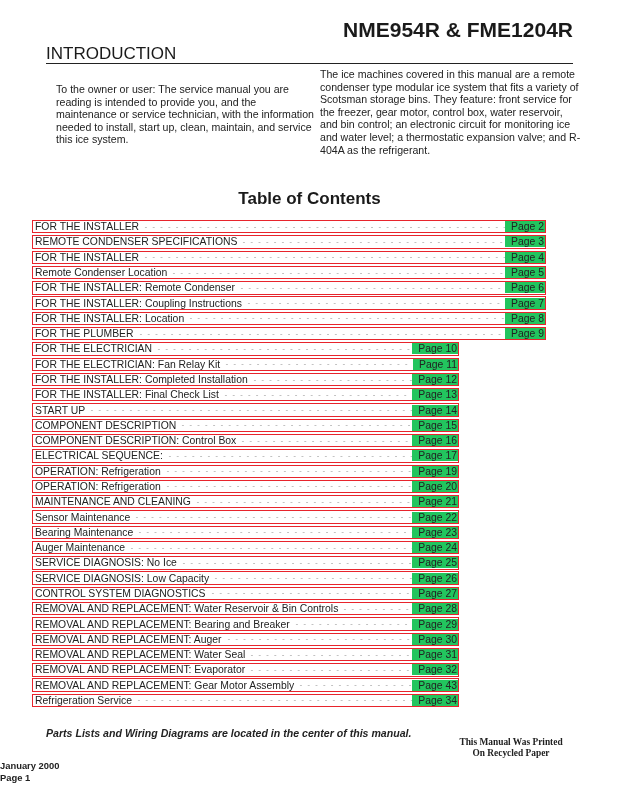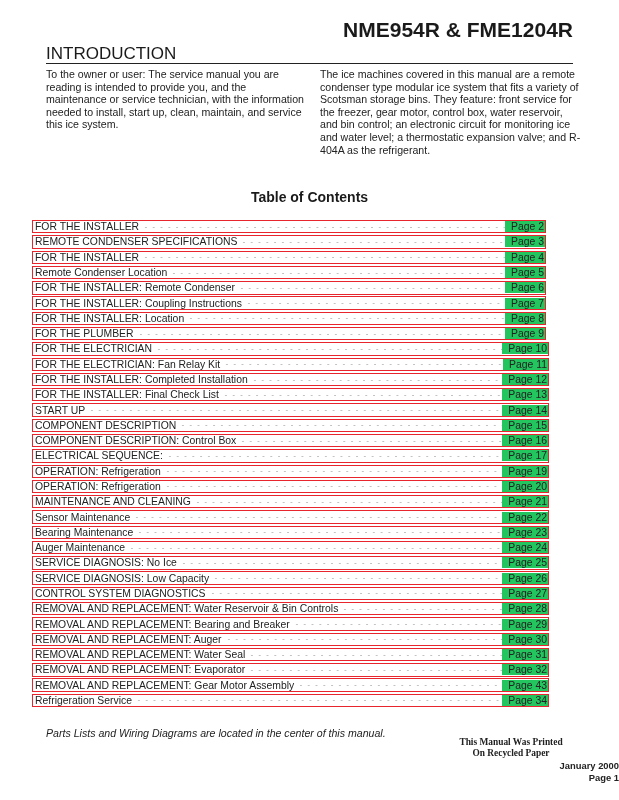--- a/index.html
+++ b/index.html
@@ -2,37 +2,37 @@
 <html><head>
 <meta charset="utf-8">
 <style>
   html, body { margin:0; padding:0; background:#ffffff; }
   body { width:619px; height:800px; position:relative; overflow:hidden;
          font-family:"Liberation Sans", sans-serif; color:#1a1a1a; }
   .model-title { position:absolute; right:46px; top:18px; font-size:21px; font-weight:bold; letter-spacing:0px; color:#1a1a1a;margin-left:24px; }
   .section-title { position:absolute; left:46px; top:44px; font-size:17px; font-weight:normal; color:#1a1a1a; }
   .rule { position:absolute; left:46px; right:46px; top:63px; height:0; border-top:1.3px solid #222; }
   .intro-col { position:absolute; top:68px; font-size:10.6px; line-height:12.6px; color:#222; }
-  .intro-left { left:46px; width:262px; }
+  .intro-left { left:56px; width:262px;margin-top:15px; }
   .intro-right { left:320px; width:262px; }
-  .toc-title { position:absolute; left:0; right:0; top:189px; text-align:center; font-size:14px; font-weight:bold; color:#1a1a1a; }
+  .toc-title { position:absolute; left:0; right:0; top:189px; text-align:center; font-size:17px; font-weight:bold; color:#1a1a1a; }
   .toc { position:absolute; left:32px; top:220px; width:520px; }
   .toc-row { position:relative; height:13.4px; margin-bottom:1.9px; border:1px solid #e8242c; box-sizing:border-box;
              display:flex; align-items:center; font-size:10.4px; color:#222; white-space:nowrap; overflow:hidden; background:#fff; cursor:pointer; }
   .toc-row.single { width:514px; }
-  .toc-row.double { width:517px; }
+  .toc-row.double { width:427px; }
   .toc-label { padding-left:2px; background:#fff; position:relative; z-index:1; padding-right:3px; }
   .toc-dots { flex:1; height:10px; position:relative; overflow:hidden; }
   .toc-dots::before { content:""; position:absolute; left:0; right:0; top:5px; height:1px;
              background-image:radial-gradient(circle, #888 0.6px, transparent 0.8px);
              background-size:7.8px 2px; background-repeat:repeat-x; }
   .toc-page { padding-left:6px; padding-right:1px; background:#22c55e; position:relative; z-index:1; }
-  .parts-note { position:absolute; left:46px; top:727px; font-size:10.6px; font-weight:normal; font-style:italic; color:#222; }
+  .parts-note { position:absolute; left:46px; top:727px; font-size:10.6px; font-weight:bold; font-style:italic; color:#222; }
   .recycled { position:absolute; left:446px; top:737px; width:130px; text-align:center; font-size:9.4px; font-weight:bold; line-height:11px; color:#222;font-family:Liberation Serif, serif; }
-  .footer { position:absolute; left:0; right:0; top:760px; text-align:right; font-size:9.4px; font-weight:bold; line-height:12px; color:#222; }
+  .footer { position:absolute; left:0; right:0; top:760px; text-align:left; font-size:9.4px; font-weight:bold; line-height:12px; color:#222; }
 </style>
 </head>
 <body>
 
 <div class="model-title">NME954R &amp; FME1204R</div>
 <div class="section-title">INTRODUCTION</div>
 <div class="rule"></div>
 
 <div class="intro-col intro-left">To the owner or user:  The service manual you are reading is intended to provide you, and the maintenance or service technician, with the information needed to install, start up, clean, maintain, and service this ice system.</div>
 <div class="intro-col intro-right">The ice machines covered in this manual are a remote condenser type modular ice system that fits a variety of Scotsman storage bins.  They feature: front service for the freezer, gear motor, control box, water reservoir, and bin control; an electronic circuit for monitoring ice and water level; a thermostatic expansion valve; and R-404A as the refrigerant.</div>

